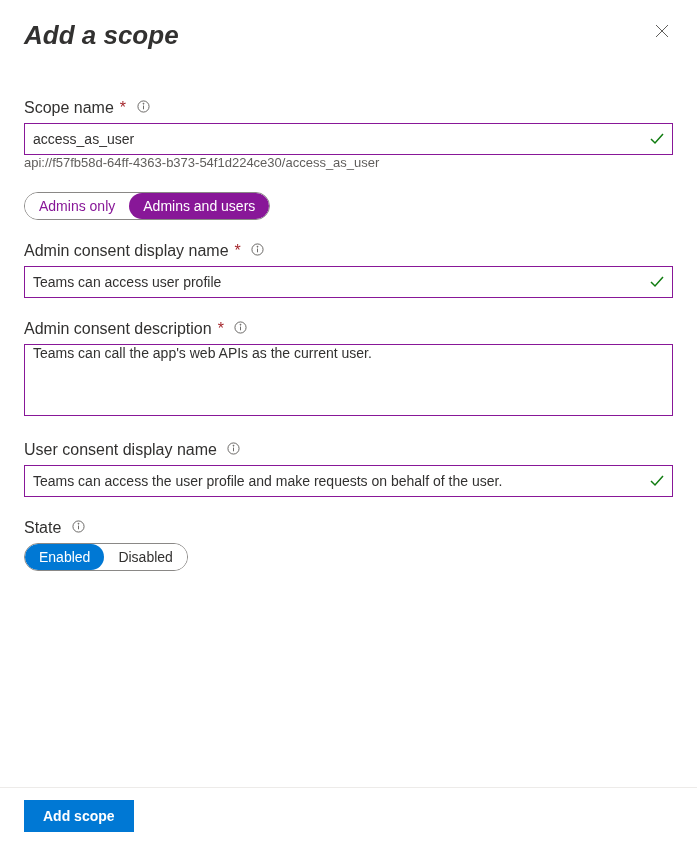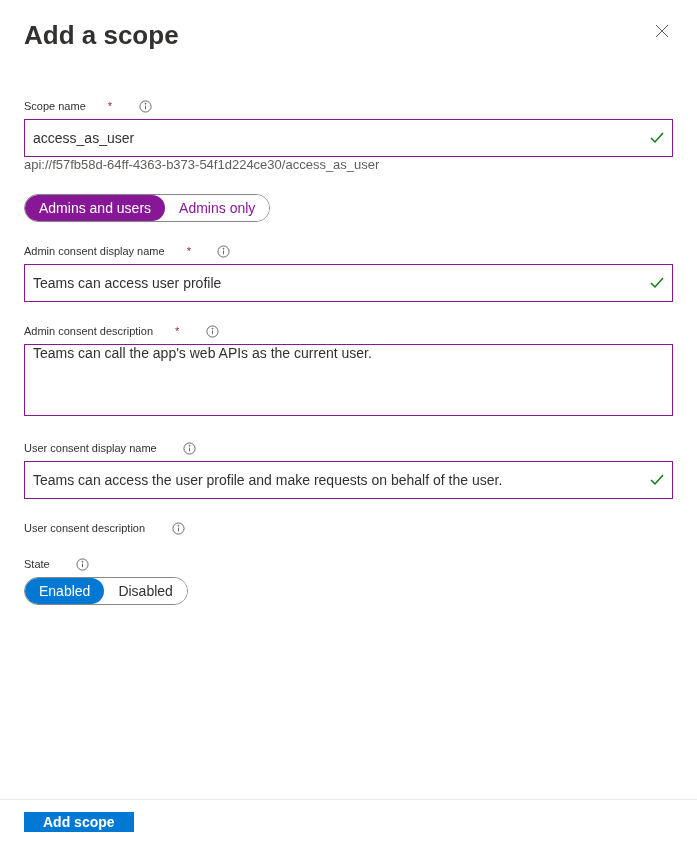--- a/index.html
+++ b/index.html
@@ -11,58 +11,59 @@
       width: 697px;
       height: 844px;
       position: relative;
     }
     .panel { padding: 20px 24px; }
     .header {
       display: flex;
       justify-content: space-between;
       align-items: flex-start;
       margin-bottom: 48px;
+      font-style: italic;
     }
     .title {
       font-size: 26px;
       font-weight: 600;
       color: #323130;
     }
     .close-btn {
       cursor: pointer;
       padding: 4px;
       color: #605e5c;
       display: flex;
       align-items: center;
       justify-content: center;
     }
     .close-btn svg { width: 14px; height: 14px; }
     .field-group { margin-bottom: 22px; }
     .label-row {
       display: flex;
-      align-items: center;
-      gap: 20px;
+      align-items: flex-start;
+      gap: 4px;
       margin-bottom: 6px;
-      font-size: 11px;
+      font-size: 16px;
       color: #323130;
     }
     .req { color: #a4262c; margin-left: 2px; }
     .info-icon {
       display: inline-flex;
       align-items: center;
       justify-content: center;
       width: 14px;
       height: 14px;
       margin-left: 6px;
       color: #605e5c;
     }
     .info-icon svg { width: 13px; height: 13px; }
     .text-input {
       width: 100%;
-      height: 38px;
+      height: 32px;
       padding: 4px 32px 4px 8px;
       border: 1px solid #605e5c;
       font-family: inherit;
       font-size: 14px;
       color: #323130;
       outline: none;
       position: relative;
     }
     .input-wrap { position: relative; }
     .input-wrap.validated { }
@@ -126,21 +127,21 @@
       position: absolute;
       left: 0;
       right: 0;
       bottom: 0;
       border-top: 1px solid #edebe9;
       padding: 12px 24px;
       display: flex;
       gap: 8px;
     }
     .btn {
-      height: 20px;
+      height: 32px;
       padding: 0 18px;
       font-family: inherit;
       font-size: 14px;
       cursor: pointer;
       border: 1px solid transparent;
     }
     .btn-primary {
       background: #0078d4;
       color: #fff;
       font-weight: 600;
@@ -183,22 +184,22 @@
           <svg viewBox="0 0 16 16" fill="none" stroke="currentColor" stroke-width="1.5">
             <polyline points="2,8 6,12 14,3"></polyline>
           </svg>
         </span>
     </div>
     <div class="hint-text">api://f57fb58d-64ff-4363-b373-54f1d224ce30/access_as_user</div>
   </div>
 
   <div class="field-group">
     <div class="pill-group">
+      <button class="pill unselected-purple">Admins only</button>
       <button class="pill selected-purple">Admins and users</button>
-      <button class="pill unselected-purple">Admins only</button>
     </div>
   </div>
 
   <div class="field-group">
     <div class="label-row">
       <span>Admin consent display name</span>
       <span class="req">*</span>
       <span class="info-icon">
           <svg viewBox="0 0 14 14" fill="none" stroke="currentColor" stroke-width="1">
             <circle cx="7" cy="7" r="6"></circle>
@@ -249,30 +250,20 @@
       <input type="text" class="text-input" value="Teams can access the user profile and make requests on behalf of the user." style="">
       <span class="check-icon">
           <svg viewBox="0 0 16 16" fill="none" stroke="currentColor" stroke-width="1.5">
             <polyline points="2,8 6,12 14,3"></polyline>
           </svg>
         </span>
     </div>
   </div>
 
   <div class="field-group">
-    <div class="label-row">
-      <span>User consent description</span>
-      <span class="info-icon">
-          <svg viewBox="0 0 14 14" fill="none" stroke="currentColor" stroke-width="1">
-            <circle cx="7" cy="7" r="6"></circle>
-            <line x1="7" y1="6" x2="7" y2="10"></line>
-            <circle cx="7" cy="4" r="0.5" fill="currentColor"></circle>
-          </svg>
-        </span>
-    </div>
   </div>
 
   <div class="field-group">
     <div class="label-row">
       <span>State</span>
       <span class="info-icon">
           <svg viewBox="0 0 14 14" fill="none" stroke="currentColor" stroke-width="1">
             <circle cx="7" cy="7" r="6"></circle>
             <line x1="7" y1="6" x2="7" y2="10"></line>
             <circle cx="7" cy="4" r="0.5" fill="currentColor"></circle>

